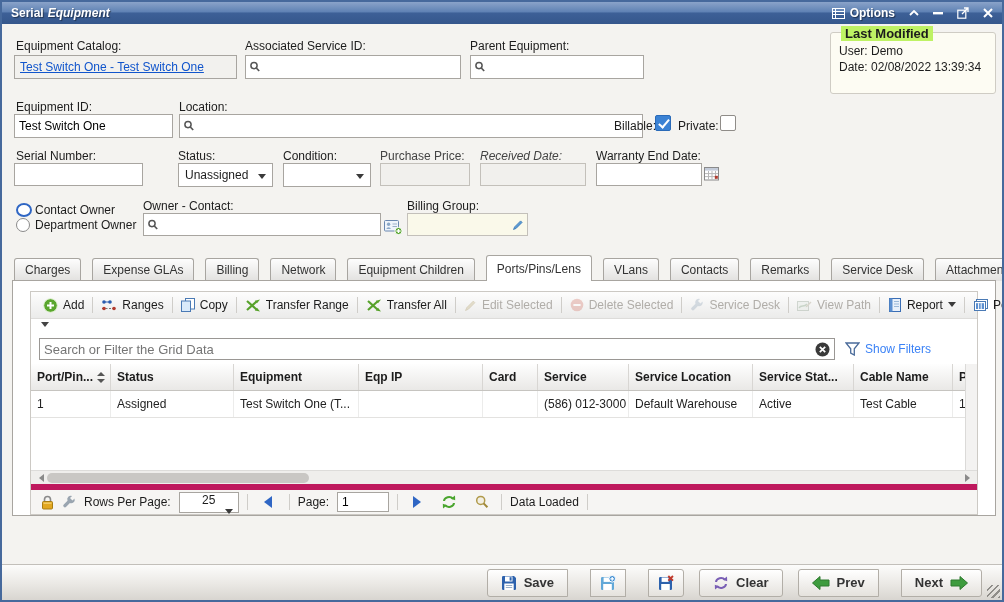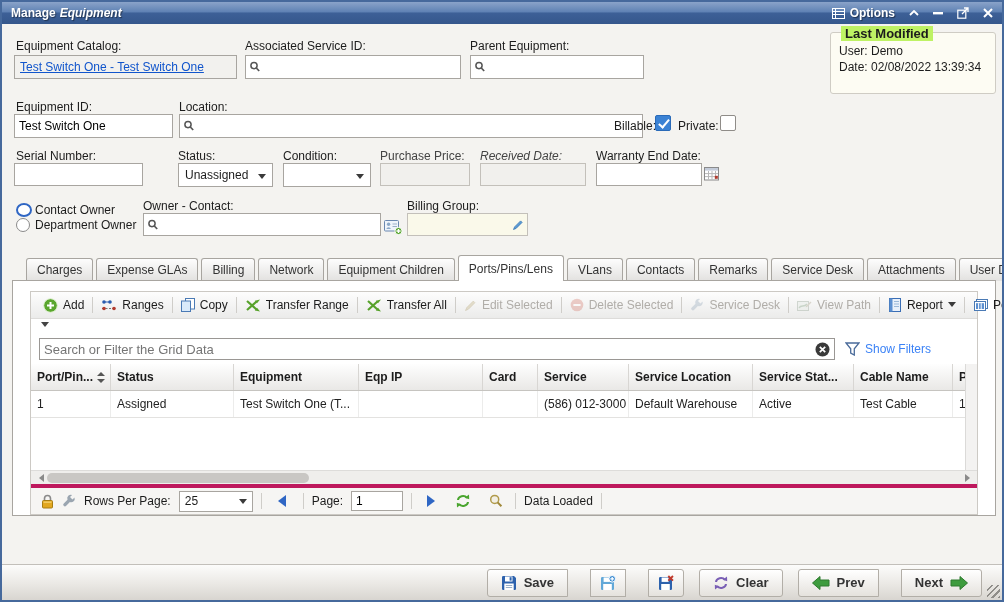--- a/index.html
+++ b/index.html
@@ -39,21 +39,21 @@
   .sel { position:absolute; border:1px solid #a8a5a0; background:#fff; display:flex; align-items:center; padding:0 6px; cursor:pointer; }
   .chev { width:0; height:0; border:4px solid transparent; border-top:5px solid #3a3a3a; margin-left:auto; position:relative; top:3px; }
   .cb { position:absolute; width:16px; height:16px; border:1px solid #8f8c88; background:#fff; border-radius:2px; cursor:pointer; }
   .cb.checked { background:#3b82d4; border-color:#2a6ab8; }
   .cb.checked::after { content:""; display:block; width:4px; height:9px; border:solid #fff; border-width:0 2px 2px 0; transform:rotate(40deg); margin:1px 0 0 5px; }
   .radio { position:absolute; width:14px; height:14px; border:1px solid #8a8a8a; border-radius:50%; background:#fff; cursor:pointer; }
   .radio.sel { border:2px solid #2f66c4; }
   .radio.sel::after { content:""; display:block; width:6px; height:6px; border-radius:50%; background:#2f66c4; margin:2px; }
   .iconbtn { position:absolute; cursor:pointer; }
   
-  .tabs { position:absolute; left:24px; top:254px; right:10px; display:flex; align-items:flex-end; gap:3px; height:25px;text-align:center; }
+  .tabs { position:absolute; left:12px; top:254px; right:10px; display:flex; align-items:flex-end; gap:11px; height:25px;text-align:center; }
   .tab {
     padding:4px 10px 4px; background:linear-gradient(#fdfdfd,#e2e1df); border:1px solid #a8a5a0;
     border-bottom:none; border-radius:3px 3px 0 0; color:#333; cursor:pointer; white-space:nowrap;
   }
   .tab.active { background:#fff; padding:6px 10px 5px; position:relative; z-index:3; font-weight:normal; }
   
   .panel { position:absolute; left:10px; top:278px; width:984px; height:236px; background:#fff; border:1px solid #a8a5a0; z-index:2; }
   .inner { margin:10px 17px 0 17px; height:224px; border:1px solid #ccc9c4; display:flex; flex-direction:column; background:#fff; }
   .gtoolbar { height:27px; flex:none; display:flex; align-items:center; gap:2px; padding:0 6px; background:linear-gradient(#fdfdfd,#ebebea); border-bottom:1px solid #dddcda; }
   .tbtn { display:flex; align-items:center; gap:5px; padding:3px 6px; cursor:pointer; color:#1c1c1c; white-space:nowrap; }
@@ -71,23 +71,23 @@
   .ghead, .grow { display:grid; grid-template-columns:80px 123px 125px 124px 55px 91px 124px 101px 99px 1fr; }
   .ghead { background:linear-gradient(#fefefe,#e9e8e6); border-bottom:1px solid #c6c4c0; }
   .ghead .cell { font-weight:bold; padding:6px 6px; border-right:1px solid #d8d6d3; white-space:nowrap; overflow:hidden; display:flex; align-items:center; gap:4px; cursor:pointer; }
   .grow { border-bottom:1px solid #e3e2e0; background:#fff; cursor:pointer; }
   .grow .cell { padding:6px 6px; border-right:1px solid #ececeb; white-space:nowrap; overflow:hidden; color:#222; }
   .hscroll { height:14px; flex:none; background:#efeeec; border-top:1px solid #dddcda; position:relative; }
   .harrow { position:absolute; top:1px; width:12px; height:12px; display:flex; align-items:center; justify-content:center; cursor:pointer; }
   .tri-l { width:0;height:0;border:4px solid transparent;border-right:5px solid #8a8a8a; }
   .tri-r { width:0;height:0;border:4px solid transparent;border-left:5px solid #8a8a8a; }
   .hthumb { position:absolute; left:16px; top:2px; width:262px; height:10px; background:#c9c7c4; border-radius:5px; cursor:grab; }
-  .pager { height:30px; flex:none; display:flex; align-items:center; gap:8px; padding:0 10px; background:#f6f5f3; border-top:4px solid #be185d; }
+  .pager { height:30px; flex:none; display:flex; align-items:center; gap:8px; padding:0 10px; background:#f6f5f3; border-top:6px solid #be185d; }
   .psep { width:1px; height:16px; background:#cfcdc9; }
-  .pager .sel2 { position:static; width:74px; height:21px; border:1px solid #a8a5a0; background:#fff; display:flex; align-items:center; padding:0 5px; cursor:pointer; }
+  .pager .sel2 { position:static; width:60px; height:21px; border:1px solid #a8a5a0; background:#fff; display:flex; align-items:center; padding:0 5px; cursor:pointer;flex-direction:column; }
   .pageinput { width:52px; height:20px; border:1px solid #a8a5a0; font:12px "Liberation Sans",sans-serif; padding:0 4px; }
   
   .botbar {
     position:absolute; left:0; right:0; bottom:0; height:36px;
     background:linear-gradient(#fcfcfb 0%, #eae8e4 55%, #d8d5d0 100%);
     border-top:1px solid #c2bfba; display:flex; align-items:center; justify-content:flex-end; gap:15px; padding-right:20px;
   }
   .bgrp { display:flex;gap:23px; }
   .btn {
     height:28px; display:flex; align-items:center; gap:7px; padding:0 13px;
@@ -101,21 +101,21 @@
   .grip { position:absolute; right:2px; bottom:2px; width:13px; height:13px;
     background:repeating-linear-gradient(135deg, transparent 0 3px, #8f8d89 3px 4.5px); cursor:nwse-resize; }
   svg { display:block; }
 </style>
 </head>
 <body>
 
 <div class="window">
 
   <div class="titlebar">
-    <span class="t-title"><span>Manage</span><i>Equipment</i></span>
+    <span class="t-title"><span>Serial</span><i>Equipment</i></span>
     <span class="t-right">
       <span class="t-opt">
         <span>
             <svg width="13" height="11" viewBox="0 0 13 11">
               <rect x="0.5" y="0.5" width="12" height="10" fill="none" stroke="#fff"></rect>
               <line x1="1" y1="3.5" x2="12" y2="3.5" stroke="#fff"></line>
               <line x1="1" y1="6.5" x2="12" y2="6.5" stroke="#fff"></line>
               <line x1="3.5" y1="1" x2="3.5" y2="10" stroke="#fff"></line>
             </svg>
           </span>

